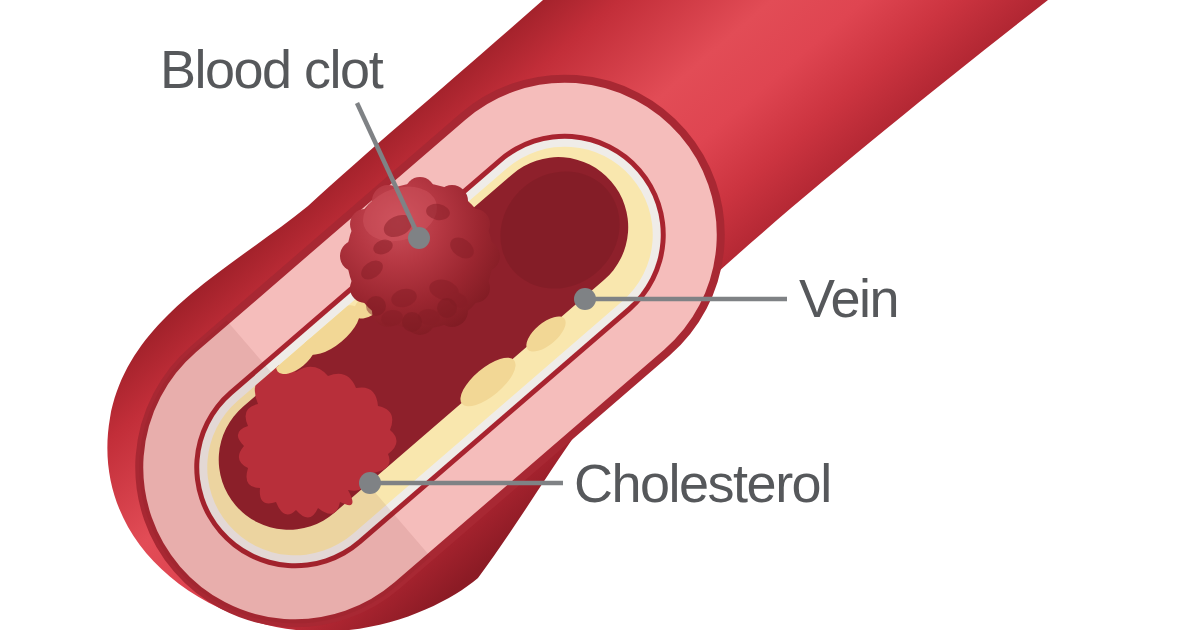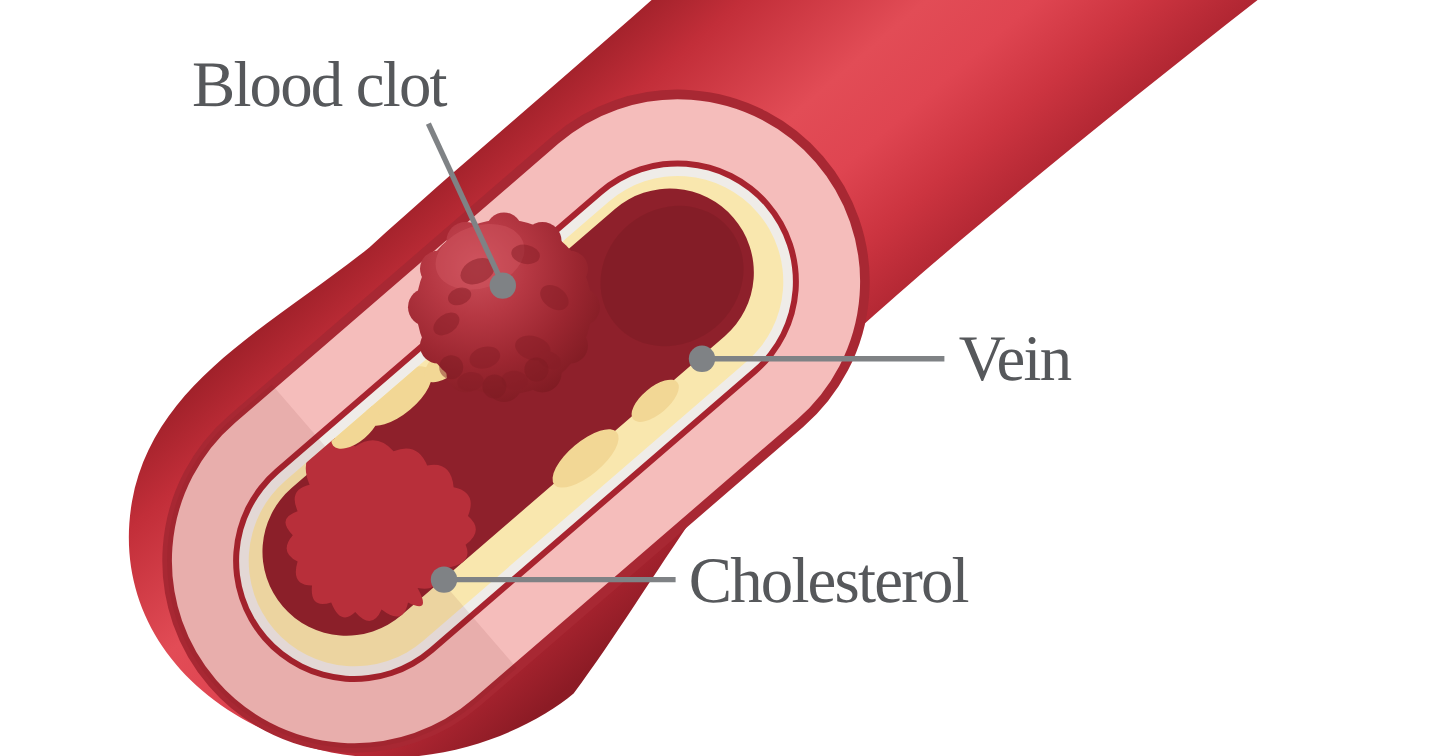--- a/index.html
+++ b/index.html
@@ -1,17 +1,17 @@
 <!DOCTYPE html>
 <html><head>
 <meta charset="utf-8">
 <style>
   html,body{margin:0;padding:0;background:#ffffff;}
   .stage{position:relative;width:1200px;height:630px;overflow:hidden;background:#ffffff;
-         font-family:Liberation Serif, serif;}
+         font-family:Liberation Sans, sans-serif;}
   .stage svg{display:block;width:1200px;height:630px;}
   text.label{fill:#56585b;font-size:54px;letter-spacing:-1.5px;font-weight:400;}
 </style>
 </head>
 <body>
 
 <div class="stage">
 <svg viewBox="0 0 1200 630" xmlns="http://www.w3.org/2000/svg">
   <defs>
     <linearGradient id="tubeGrad" gradientUnits="userSpaceOnUse" x1="620" y1="-80" x2="881" y2="223">

